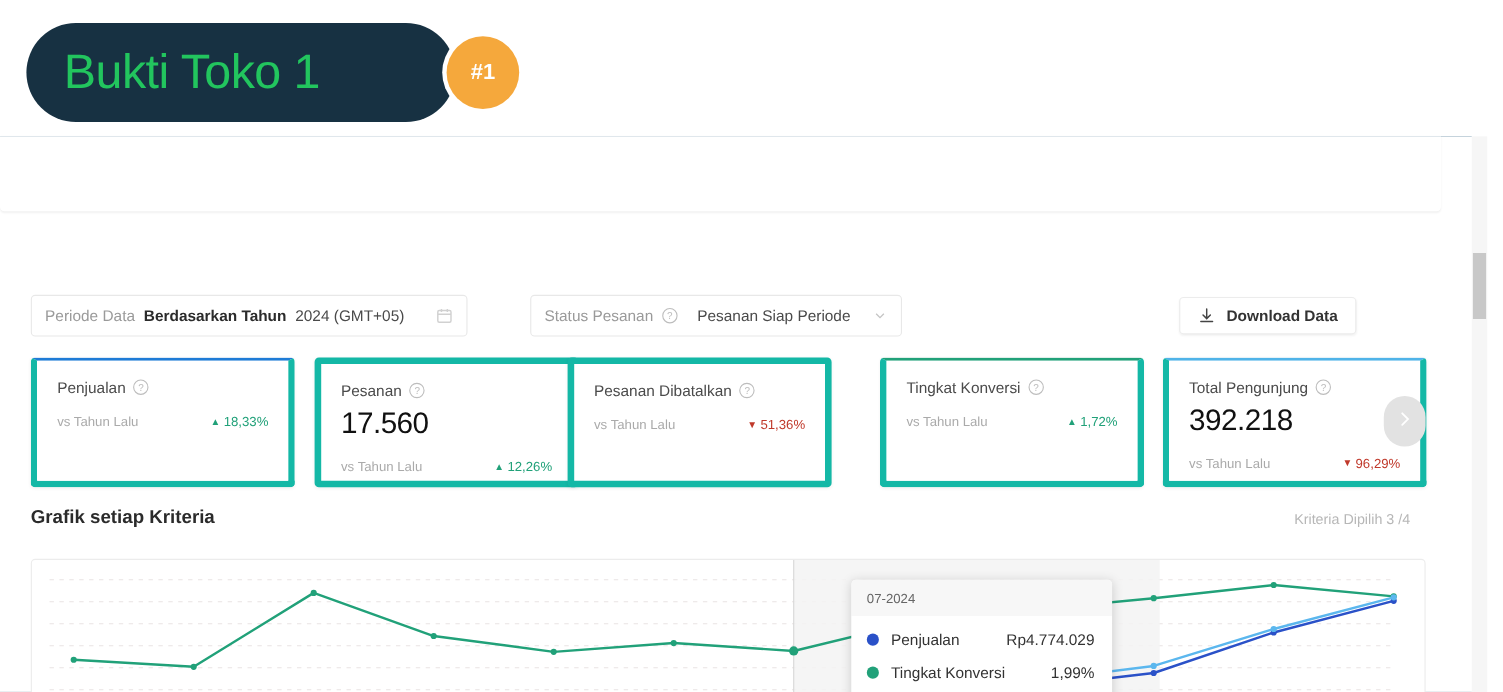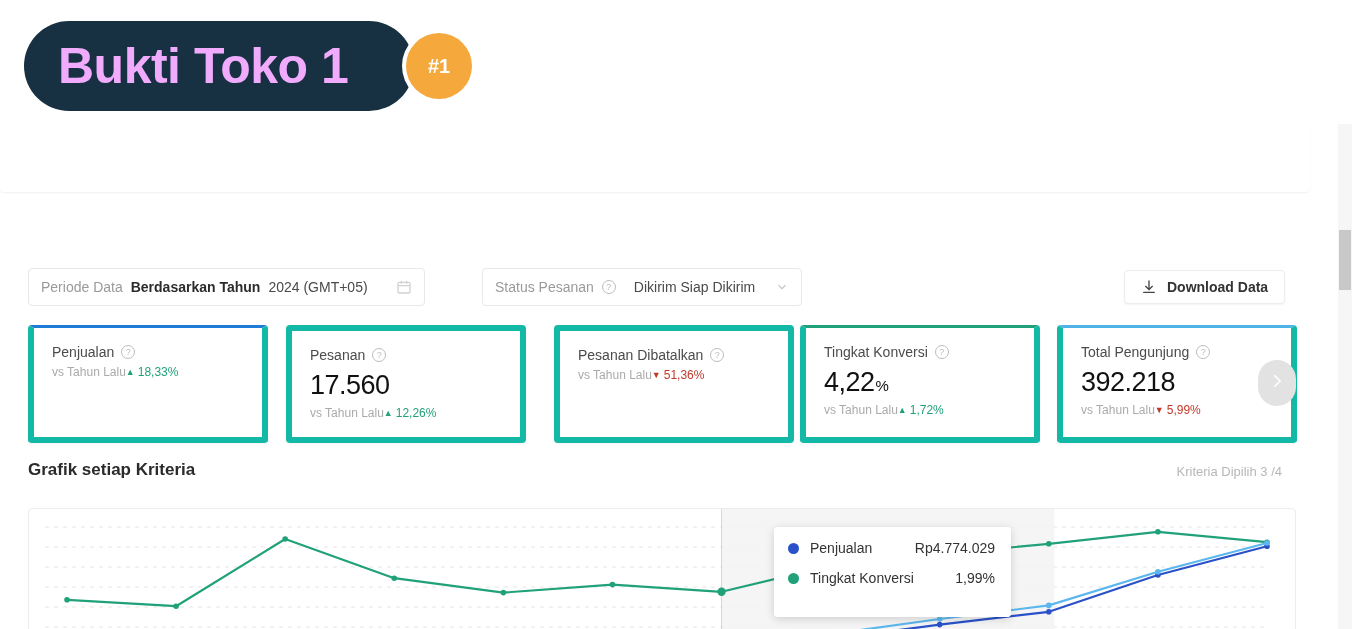--- a/index.html
+++ b/index.html
@@ -17,23 +17,23 @@
     background: #ffffff;
   }
   .banner {
     position: absolute; left: 24px; top: 21px;
     height: 90px; width: 390px;
     background: #173142;
     border-radius: 45px;
     display: flex; align-items: center;
   }
   .banner-title {
-    color: #f0abfc;
-    font-size: 50px;
-    font-weight: bold;
+    color: #22c55e;
+    font-size: 44px;
+    font-weight: normal;
     letter-spacing: -0.5px;
     margin-left: 34px;
     line-height: 1;
   }
   .banner-badge {
     position: absolute; left: 406px; top: 33px;
     width: 66px; height: 66px;
     border-radius: 50%;
     background: #F5A83C;
     display: flex; align-items: center; justify-content: center;
@@ -79,21 +79,21 @@
   .f-value { color: #4a4a4a; font-size: 14px; }
   .qmark {
     display: inline-flex; align-items: center; justify-content: center;
     width: 14px; height: 14px; border-radius: 50%;
     border: 1px solid #bdbdbd; color: #bdbdbd;
     font-size: 9px; line-height: 1;
   }
   .cal-icon { width: 16px; height: 16px; margin-left: 20px; opacity: .45; }
   .chev { width: 14px; height: 14px; margin-left: 12px; opacity: .5; }
   .download-btn {
-    position: absolute; left: 1124px; top: 146px;
+    position: absolute; left: 1072px; top: 146px;
     height: 34px; padding: 0 16px;
     background: #fff; border: 1px solid #ececec; border-radius: 4px;
     display: flex; align-items: center; gap: 10px;
     color: #333; font-size: 14px; font-weight: bold;
     box-shadow: 0 1px 2px rgba(0,0,0,0.05);
     cursor: pointer;
   }
   .dl-icon { width: 16px; height: 16px; }
 
   
@@ -115,22 +115,22 @@
   .kpi-title { font-size: 14px; color: #4b4b4b; }
   .kpi-value {
     margin-top: 7px;
     font-size: 27px; color: #111; font-weight: normal;
     letter-spacing: -0.5px;
     white-space: nowrap;
   }
   .kpi-value .unit-pre { font-size: 16px; margin-right: 4px; }
   .kpi-value .unit-post { font-size: 15px; margin-left: 1px; }
   .kpi-foot {
-    margin-top: 5px;
-    display: flex; align-items: center; 
+    margin-top: 16px;
+    display: flex; align-items: center; justify-content: space-between;
   }
   .kpi-cmp { font-size: 12px; color: #aaa; }
   .kpi-delta { font-size: 12px; display: flex; align-items: center; gap: 3px; font-weight: normal; }
   .kpi-delta.up { color: #21A179; }
   .kpi-delta.down { color: #C0392B; }
   .tri { font-size: 9px; line-height: 1; }
 
   .carousel-next {
     position: absolute; left: 1258px; top: 236px;
     width: 38px; height: 46px;
@@ -231,21 +231,21 @@
         <svg viewBox="0 0 24 24" fill="none" stroke="#9a9a9a" stroke-width="2">
           <rect x="3" y="5" width="18" height="16" rx="2"></rect>
             <path d="M3 10h18M8 3v4M16 3v4"></path>
         </svg>
       </span>
     </div>
 
     <div class="filter-pill" id="status-pill">
       <span class="f-label">Status Pesanan</span>
       <span class="qmark">?</span>
-      <span class="f-value" style="margin-left:10px;">Dikirim Siap Dikirim</span>
+      <span class="f-value" style="margin-left:10px;">Pesanan Siap Periode</span>
       <span class="chev">
         <svg viewBox="0 0 24 24" fill="none" stroke="#8a8a8a" stroke-width="2">
             <path d="M6 9l6 6 6-6"></path>
           </svg>
       </span>
     </div>
 
     <div class="download-btn">
       <span class="dl-icon">
         <svg viewBox="0 0 24 24" fill="none" stroke="#444" stroke-width="2" stroke-linecap="round">
@@ -276,58 +276,57 @@
           </div>
           <div class="kpi-value"><span>17.560</span></div>
           <div class="kpi-foot">
             <span class="kpi-cmp">vs Tahun Lalu</span>
             <span class="kpi-delta up">
               <span class="tri">▲</span>
               <span>12,26%</span>
             </span>
           </div>
         </div>
-        <div class="kpi-card" style="left: 554px;">
+        <div class="kpi-card" style="left: 516px;">
           <div class="kpi-head">
             <span class="kpi-title">Pesanan Dibatalkan</span>
             <span class="qmark">?</span>
           </div>
           <div class="kpi-foot">
             <span class="kpi-cmp">vs Tahun Lalu</span>
             <span class="kpi-delta down">
               <span class="tri">▼</span>
               <span>51,36%</span>
             </span>
           </div>
         </div>
         <div class="kpi-card sel" style="left: 800px; border-top-color: rgb(33, 161, 121);">
           <div class="kpi-head">
             <span class="kpi-title">Tingkat Konversi</span>
             <span class="qmark">?</span>
           </div>
-          <div class="kpi-value"><span>4,22</span><span class="unit-post">%</span></div>
           <div class="kpi-foot">
             <span class="kpi-cmp">vs Tahun Lalu</span>
             <span class="kpi-delta up">
               <span class="tri">▲</span>
               <span>1,72%</span>
             </span>
           </div>
         </div>
         <div class="kpi-card sel" style="left: 1057px; border-top-color: rgb(79, 179, 232);">
           <div class="kpi-head">
             <span class="kpi-title">Total Pengunjung</span>
             <span class="qmark">?</span>
           </div>
           <div class="kpi-value"><span>392.218</span></div>
           <div class="kpi-foot">
             <span class="kpi-cmp">vs Tahun Lalu</span>
             <span class="kpi-delta down">
               <span class="tri">▼</span>
-              <span>5,99%</span>
+              <span>96,29%</span>
             </span>
           </div>
         </div>
       </div>
 
     <div class="carousel-next">
       <span>
         <svg viewBox="0 0 24 24" fill="none" stroke="#ffffff" stroke-width="2.2" stroke-linecap="round">
             <path d="M9 5l7 7-7 7"></path>
           </svg>
@@ -402,20 +401,21 @@
           <circle cx="801.6363636363636" cy="125.19999999999999" r="2.8" fill="#5BB7EE"></circle>
           <circle cx="910.7272727272727" cy="110" r="2.8" fill="#5BB7EE"></circle>
           <circle cx="1019.8181818181819" cy="96.4" r="2.8" fill="#5BB7EE"></circle>
           <circle cx="1128.909090909091" cy="62.80000000000001" r="2.8" fill="#5BB7EE"></circle>
           <circle cx="1238" cy="34" r="2.8" fill="#5BB7EE"></circle>
         </svg>
 
     </div>
 
     <div class="tooltip">
+      <div class="tt-head">07-2024</div>
       <div class="tt-body" id="tt-body">
           <div class="tt-row">
             <span class="tt-dot" style="background: rgb(42, 81, 200);"></span>
             <span class="tt-name">Penjualan</span>
             <span class="tt-val">Rp4.774.029</span>
           </div>
           <div class="tt-row">
             <span class="tt-dot" style="background: rgb(33, 161, 121);"></span>
             <span class="tt-name">Tingkat Konversi</span>
             <span class="tt-val">1,99%</span>

